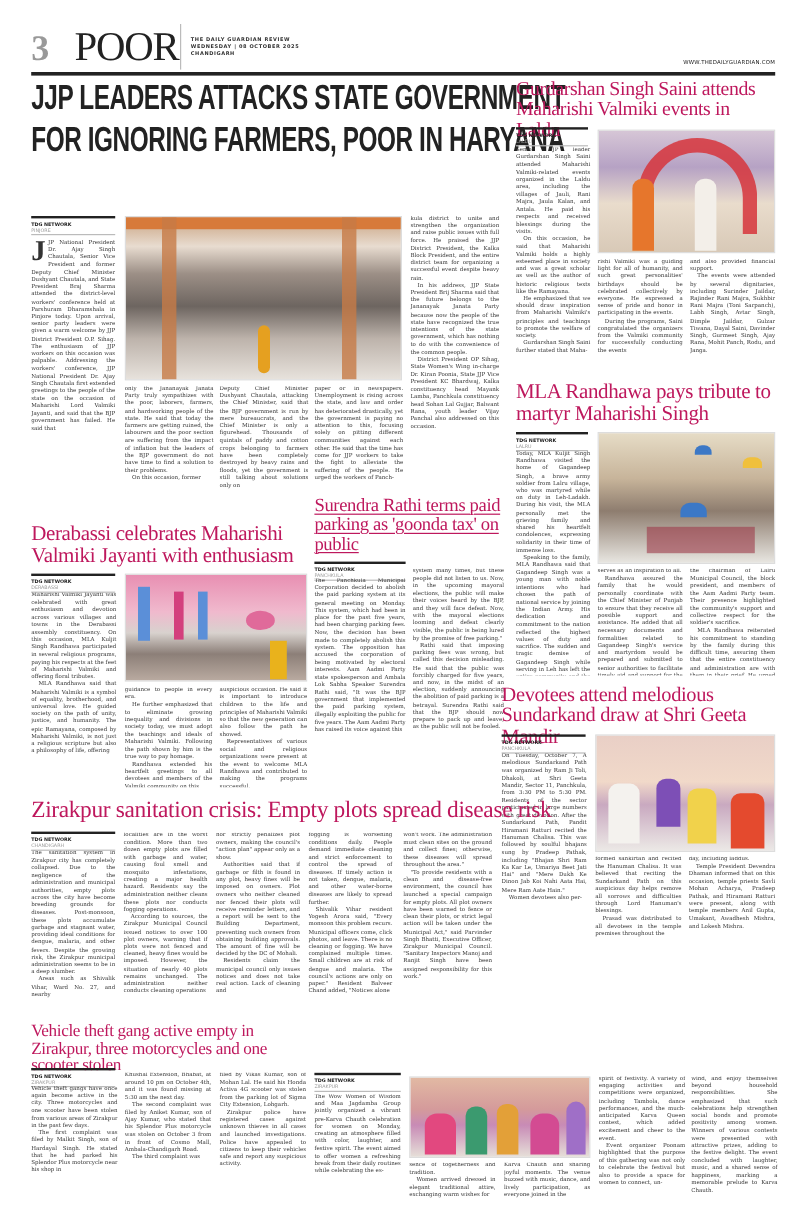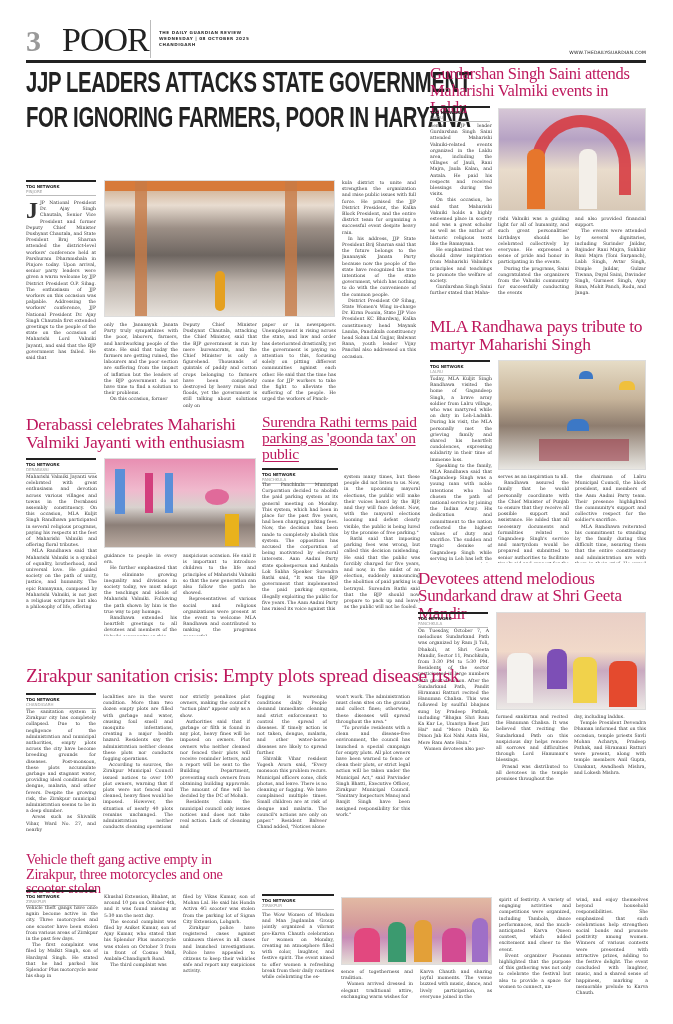--- a/index.html
+++ b/index.html
@@ -119,21 +119,21 @@
     <p class="first">serves as an inspiration to all.</p>
     <p>Randhawa assured the family that he would personally coordinate with the Chief Minister of Punjab to ensure that they receive all possible support and assistance. He added that all necessary documents and formalities related to Gagandeep Singh's service and martyrdom would be prepared and submitted to senior authorities to facilitate timely aid and support for the bereaved family.</p>
 
   </div>
   <div class="abs body" style="left:145px;top:156px;width:71px;height:89px">
     <p class="first">the chairman of Lalru Municipal Council, the block president, and members of the Aam Aadmi Party team. Their presence highlighted the community's support and collective respect for the soldier's sacrifice.</p>
     <p>MLA Randhawa reiterated his commitment to standing by the family during this difficult time, assuring them that the entire constituency and administration are with them in their grief. He urged the community to honor the memory of Gagandeep Singh by remembering his courage, dedication, and selfless service to the nation.</p>
   </div>
 </div>
 
-<div class="abs" style="left:26px;top:416px;width:230px;height:220px">
+<div class="abs" style="left:26px;top:436px;width:230px;height:220px">
   <div class="abs hl" style="left:0;top:0;width:232px;font-size:17.5px">Derabassi celebrates Maharishi Valmiki Jayanti with enthusiasm</div>
   <div class="abs byline" style="left:0;top:42px;width:70px">
     <span>TDG NETWORK</span>
     <span class="loc">DERABASSI</span>
   </div>
   <div class="abs body" style="left:0;top:58px;width:71px;height:162px">
     <p class="first">Maharishi Valmiki Jayanti was celebrated with great enthusiasm and devotion across various villages and towns in the Derabassi assembly constituency. On this occasion, MLA Kuljit Singh Randhawa participated in several religious programs, paying his respects at the feet of Maharishi Valmiki and offering floral tributes.</p>
     <p>MLA Randhawa said that Maharishi Valmiki is a symbol of equality, brotherhood, and universal love. He guided society on the path of unity, justice, and humanity. The epic Ramayana, composed by Maharishi Valmiki, is not just a religious scripture but also a philosophy of life, offering</p>
   </div>
   <div class="abs photo" style="left:78px;top:42px;width:152px;height:90px;background:linear-gradient(180deg,#e88fb2 0%,#f0b9cd 35%,#d8d2ce 55%,#8c7f78 75%,#b9aaa0 100%)">

